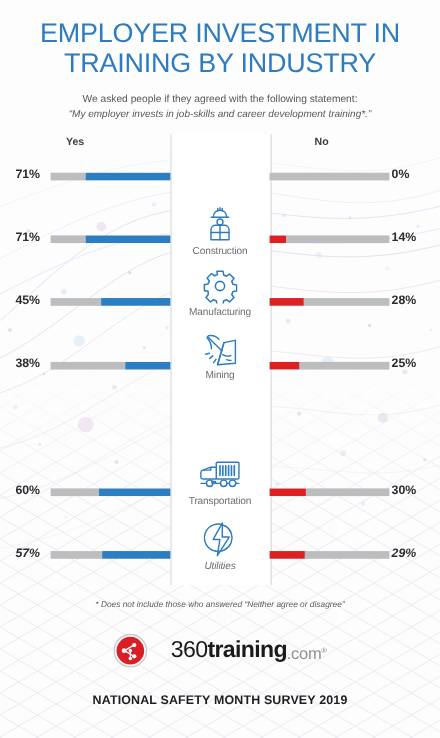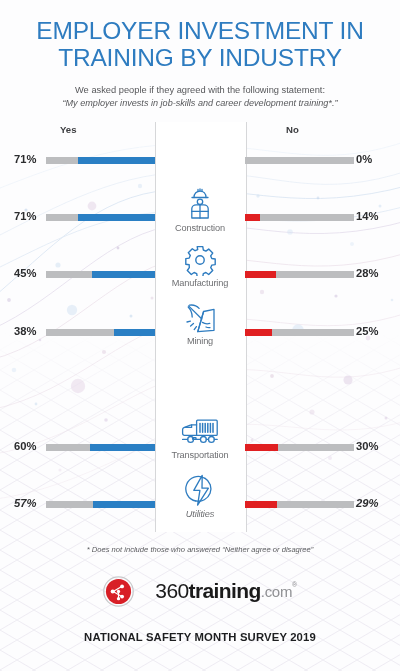--- a/index.html
+++ b/index.html
@@ -129,21 +129,21 @@
   }
   .logo-wrap {
     margin-top: 22px;
     display: flex;
     align-items: center;
     justify-content: center;
     gap: 7px;
   }
   .logo-mark { width: 31px; height: 31px; display:block; }
   .logo-text {
-    display: flex; align-items: center;
+    display: flex; align-items: flex-end;
     font-size: 21px; color: #1a1a1a;
     letter-spacing: -0.6px;
     margin-left: 14px;
   }
   .logo-text .t360 { font-weight: normal; }
   .logo-text .ttrain { font-weight: bold; }
   .logo-text .tcom { color: #8f9093; font-size: 15px; letter-spacing: -0.3px;}
   .logo-text .treg { color: #8f9093; font-size: 7px; position: relative; top: -7px; }
   .survey {
     margin-top: 24px;

